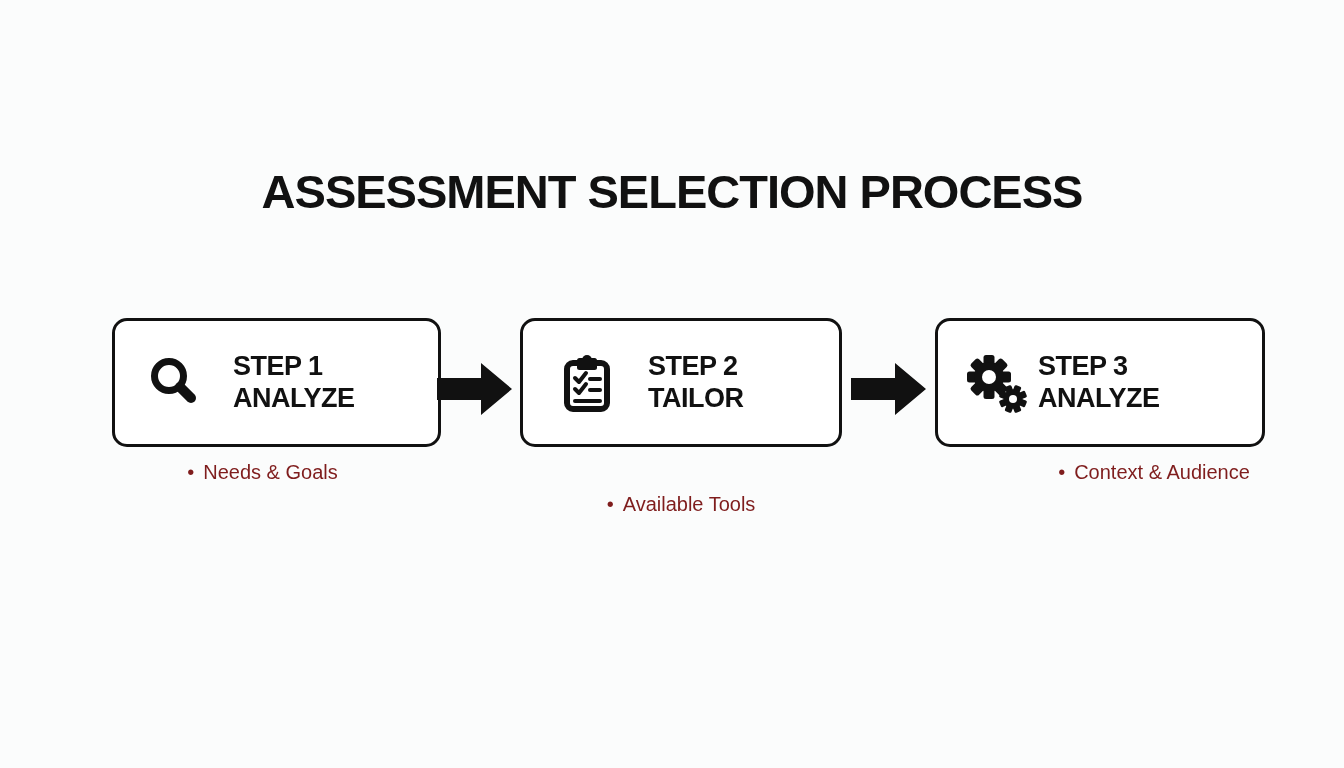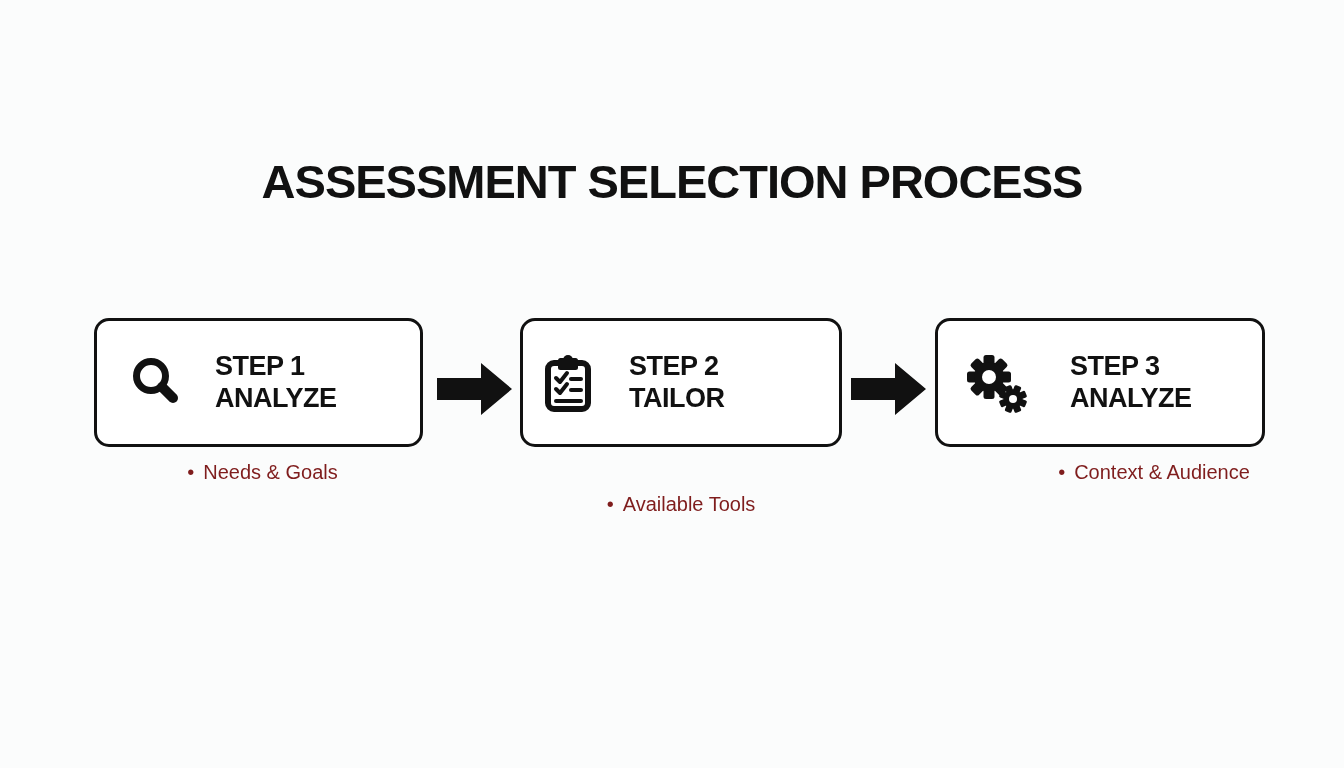--- a/index.html
+++ b/index.html
@@ -14,21 +14,21 @@
   .canvas {
     position: relative;
     width: 1344px;
     height: 768px;
     background: var(--bg, #fbfcfc);
     color: var(--fg, #111111);
   }
 
   .diagram-title {
     position: absolute;
-    top: 154px;
+    top: 164px;
     left: 0;
     width: 100%;
     text-align: center;
     font-size: 47px;
     font-weight: bold;
     letter-spacing: -1px;
     color: var(--fg, #111111);
   }
 
   .step-box {
@@ -37,23 +37,23 @@
     height: 129px;
     background: var(--boxbg, #ffffff);
     border: 3px solid var(--fg, #111111);
     border-radius: 15px;
     display: flex;
     align-items: center;
     justify-content: flex-start;
     padding-left: 30px;
     gap: 30px;
   }
-  .step-box-1 { left: 94px;  width: 329px; }
-  .step-box-2 { left: 520px; width: 322px; padding-left: 16px; gap: 32px; }
-  .step-box-3 { left: 935px; width: 330px; padding-left: 26px; gap: 40px; }
+  .step-box-1 { left: 112px;  width: 329px; }
+  .step-box-2 { left: 520px; width: 322px; padding-left: 35px; gap: 32px; }
+  .step-box-3 { left: 935px; width: 330px; padding-left: 26px; gap: 8px; }
 
   .step-icon { flex: 0 0 auto; display: block; }
 
   .step-text {
     display: flex;
     flex-direction: column;
     align-items: flex-start;
     line-height: 1.15;
   }
 

